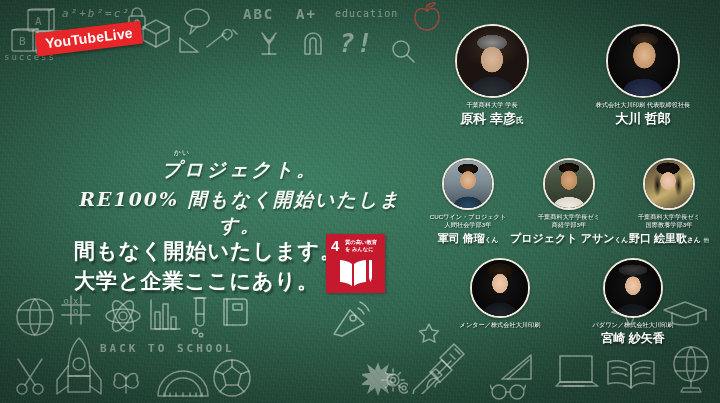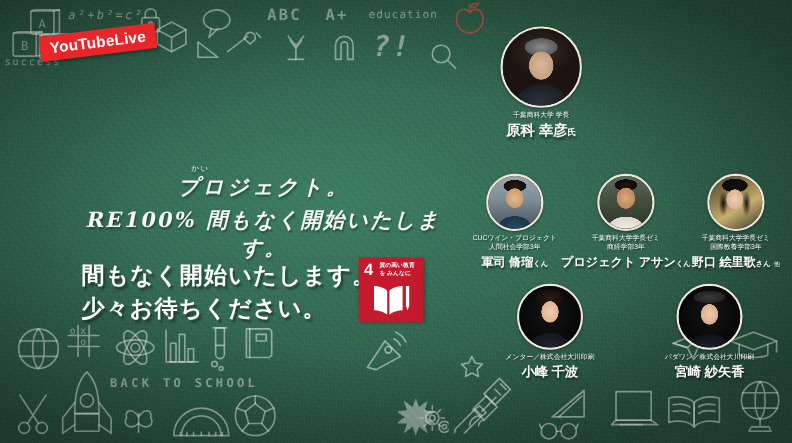--- a/index.html
+++ b/index.html
@@ -458,21 +458,21 @@
 
 
   <div id="handwrite">
     <div id="hw-ruby">かい</div>
     <div id="hw1">プロジェクト。</div>
     <div id="hw2">RE100% 間もなく開始いたします。</div>
   </div>
 
   <div id="announce">
     <div>間もなく開始いたします。</div>
-    <div>少々お待ちください。</div>
+    <div>大学と企業ここにあり。</div>
   </div>
 
   <div id="sdg">
     <div class="num">4</div>
     <div class="cap">質の高い教育を
 みんなに</div>
     <svg width="34" height="30" viewBox="0 0 34 30">
       <g fill="#ffffff">
         <path d="M13 6 C9 3 4 2 1 2 L1 24 C4 24 9 25 13 28 Z"></path>
         <path d="M15 6 C19 3 24 2 27 2 L27 24 C24 24 19 25 15 28 Z"></path>
@@ -495,20 +495,34 @@
           radial-gradient(ellipse 30% 16% at 50% 24%, #8d8d8d 0%, #5a5a5a 70%, rgba(0,0,0,0) 72%),
           radial-gradient(ellipse 44% 30% at 50% 94%, #2b3138 0%, #1b2026 70%, rgba(0,0,0,0) 72%),
           radial-gradient(ellipse 7% 18% at 50% 92%, #9aa3ad 0%, rgba(0,0,0,0) 72%);"></div>
       </div>
       <div class="role">千葉商科大学 学長</div>
       <div class="name">
         <span>原科 幸彦</span><span class="sfx">氏</span>
       </div>
     </div>
 
+    <div class="sp row1" style="left:148px;top:24px;width:154px;">
+      <div class="ring">
+        <div class="face" style="background:radial-gradient(ellipse 70% 70% at 50% 45%, #161616 0%, #060606 80%);"></div>
+        <div class="face" style="background:
+          radial-gradient(ellipse 24% 28% at 52% 42%, #e0b894 0%, #c49468 65%, rgba(0,0,0,0) 68%),
+          radial-gradient(ellipse 28% 14% at 52% 20%, #3a2b1f 0%, #221812 70%, rgba(0,0,0,0) 72%),
+          radial-gradient(ellipse 40% 28% at 50% 95%, #2a3350 0%, #1a2038 70%, rgba(0,0,0,0) 72%),
+          radial-gradient(ellipse 6% 20% at 53% 92%, #b02828 0%, rgba(0,0,0,0) 74%);"></div>
+      </div>
+      <div class="role">株式会社大川印刷 代表取締役社長</div>
+      <div class="name">
+        <span>大川 哲郎</span><span class="sfx"></span>
+      </div>
+    </div>
 
     <div class="sp row2" style="left:0px;top:158px;width:100px;">
       <div class="ring">
         <div class="face" style="background:linear-gradient(180deg,#9aa6ae 0%,#7d8c96 45%,#46525a 100%);"></div>
         <div class="face" style="background:
           radial-gradient(ellipse 25% 28% at 50% 42%, #e4bc96 0%, #c89a70 65%, rgba(0,0,0,0) 68%),
           radial-gradient(ellipse 30% 16% at 50% 19%, #241a12 0%, #140e0a 70%, rgba(0,0,0,0) 72%),
           radial-gradient(ellipse 42% 28% at 50% 96%, #274a66 0%, #1b3347 70%, rgba(0,0,0,0) 72%);"></div>
       </div>
       <div class="role">CUCワイン・プロジェクト
@@ -552,26 +566,23 @@
     <div class="sp row3" style="left:12px;top:258px;width:140px;">
       <div class="ring">
         <div class="face" style="background:radial-gradient(ellipse 70% 70% at 50% 45%, #151515 0%, #050505 80%);"></div>
         <div class="face" style="background:
           radial-gradient(ellipse 21% 26% at 50% 42%, #f2cdae 0%, #ddb392 65%, rgba(0,0,0,0) 68%),
           radial-gradient(ellipse 32% 20% at 50% 20%, #2a1c12 0%, #170f09 70%, rgba(0,0,0,0) 72%),
           radial-gradient(ellipse 42% 28% at 50% 96%, #20242c 0%, #13161b 70%, rgba(0,0,0,0) 72%),
           radial-gradient(ellipse 8% 18% at 50% 92%, #e8e4dc 0%, rgba(0,0,0,0) 74%);"></div>
       </div>
       <div class="role">メンター／株式会社大川印刷</div>
-      <div class="name">
-        <span>小峰 千波</span>
-      </div>
-    </div>
-
-    <div class="sp row3" style="left:152px;top:258px;width:150px;">
+    </div>
+
+    <div class="sp row3" style="left:140px;top:258px;width:150px;">
       <div class="ring">
         <div class="face" style="background:radial-gradient(ellipse 70% 70% at 50% 45%, #151515 0%, #050505 80%);"></div>
         <div class="face" style="background:
           radial-gradient(ellipse 21% 25% at 50% 46%, #f0cbad 0%, #d9ae8d 65%, rgba(0,0,0,0) 68%),
           radial-gradient(ellipse 36% 14% at 50% 18%, #3a3a3a 0%, #222222 70%, rgba(0,0,0,0) 72%),
           radial-gradient(ellipse 44% 26% at 50% 97%, #1b1f24 0%, #111418 70%, rgba(0,0,0,0) 72%),
           radial-gradient(ellipse 10% 16% at 50% 90%, #e4e0d8 0%, rgba(0,0,0,0) 74%);"></div>
       </div>
       <div class="role">パダワン／株式会社大川印刷</div>
       <div class="name">

